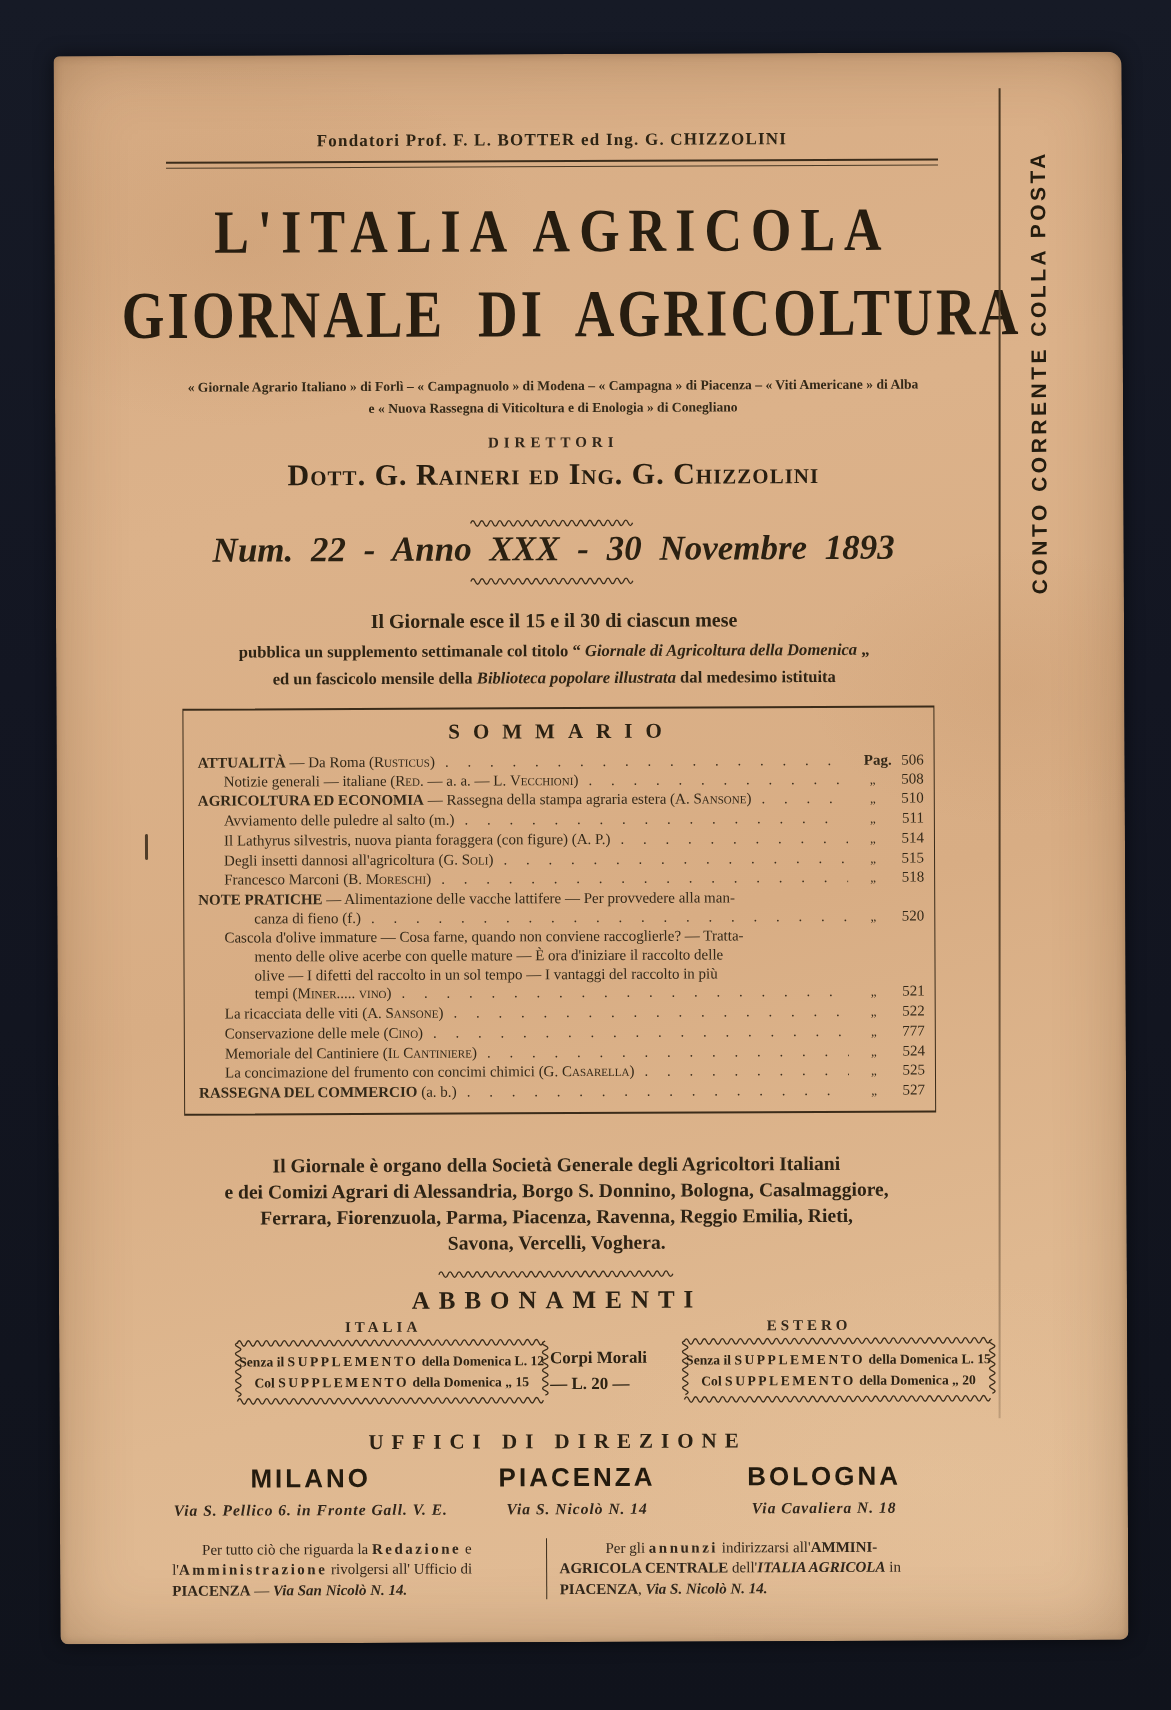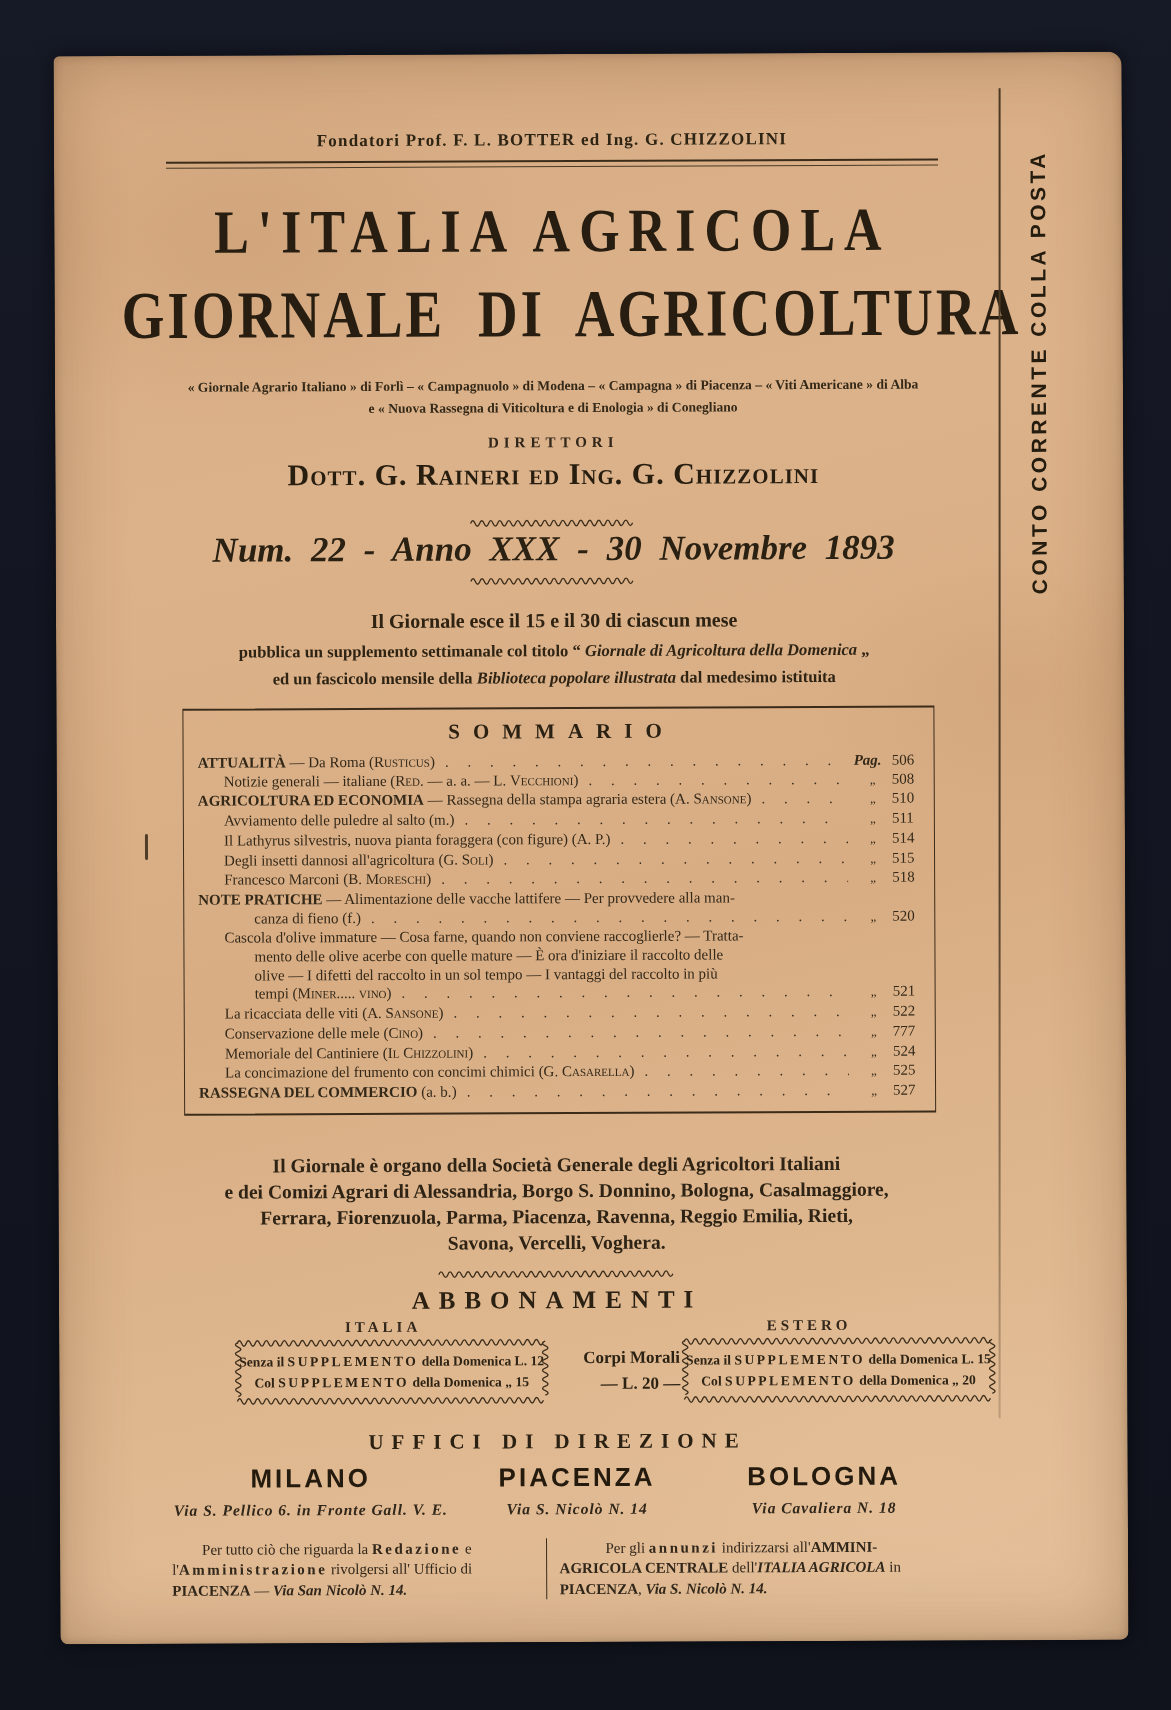--- a/index.html
+++ b/index.html
@@ -46,42 +46,42 @@
     border-top-width:2px;border-bottom-width:2.2px;padding:6px 8px 10px 14px;box-sizing:border-box;}
   .sommario-title{margin:4px 0 8px;text-align:center;font-weight:bold;font-size:21px;
     letter-spacing:13px;color:#2b2112;}
   .toc-row{display:flex;align-items:baseline;font-size:15px;line-height:18.7px;white-space:nowrap;color:#342919;}
   .toc-row.ind1 .toc-text{padding-left:26px;}
   .toc-row.ind2 .toc-text{padding-left:56px;}
   .toc-text{flex:0 0 auto;}
   .leader{flex:1 1 auto;overflow:hidden;margin:0 6px 0 10px;min-width:0;}
   .leader::after{content:". . . . . . . . . . . . . . . . . . . . . . . . . .";word-spacing:15px;color:#3b2d1c;}
   .pagecell{flex:0 0 72px;display:flex;align-items:baseline;}
-  .paglab{flex:0 0 38px;font-style:italic;font-weight:bold;text-align:left;}
+  .paglab{flex:0 0 38px;font-weight:bold;text-align:right;}
   .ditto{flex:0 0 38px;text-align:center;font-size:13px;}
-  .pagenum{flex:1;text-align:left;padding-right:2px;}
+  .pagenum{flex:1;text-align:right;padding-right:2px;}
   .seg-lead{font-weight:bold;}
   .seg-sc{font-variant:small-caps;text-align:center;}
   .seg-it{}
   .seg-b{font-weight:bold;}
   .seg-bi{font-weight:bold;font-style:italic;}
   .seg-sp{font-weight:bold;letter-spacing:2.5px;}
 
   .organo{margin-top:38px;text-align:center;font-weight:bold;font-size:19.6px;line-height:26px;color:#2e2314;}
 
   .abb-title{margin-top:8px;text-align:center;font-weight:bold;font-size:25px;letter-spacing:9px;color:#2b2113;}
   .abb-labels{display:flex;margin:4px 0 2px 62px;width:710px;}
   .abb-labels .la{flex:0 0 300px;text-align:center;font-weight:bold;font-size:15px;letter-spacing:4px;}
   .abb-labels .lb{flex:0 0 130px;}
   .abb-labels .lc{flex:0 0 292px;text-align:center;font-weight:bold;font-size:15px;letter-spacing:4px;}
   .abb-grid{display:flex;margin-left:62px;width:710px;align-items:center;}
   .wavy-box{position:relative;flex:0 0 300px;box-sizing:border-box;padding:13px 6px;text-align:center;}
   .wavy-box.estero{flex:0 0 292px;}
   .wavy-box .tline{font-weight:bold;font-size:13.6px;line-height:21px;white-space:nowrap;color:#2e2314;}
-  .corpi{flex:0 0 130px;text-align:right;font-weight:bold;font-size:17px;line-height:26px;color:#2c2213;}
+  .corpi{flex:0 0 130px;text-align:left;font-weight:bold;font-size:17px;line-height:26px;color:#2c2213;}
   .wavy-frame{position:absolute;left:0;top:0;pointer-events:none;}
 
   .uffici-title{margin-top:24px;text-align:center;font-weight:bold;font-size:21px;letter-spacing:8px;color:#2b2113;}
   .offices{display:flex;margin-top:8px;}
   .office{text-align:center;}
   .office:nth-child(1){flex:0 0 36%;}
   .office:nth-child(2){flex:0 0 33%;}
   .office:nth-child(3){flex:0 0 31%;}
   .city{font-family:"Liberation Sans",sans-serif;font-weight:bold;font-size:26px;letter-spacing:3px;color:#241b0e;}
   .addr{margin-top:7px;font-weight:bold;font-style:italic;font-size:15.5px;letter-spacing:1px;color:#31261733;color:#31261a;}
@@ -230,21 +230,21 @@
             </div>
             <div class="toc-row ind1">
               <span class="toc-text"><span>Conservazione delle mele (</span><span class="seg-sc">Cino</span><span>)</span></span>
               <span class="leader"></span>
               <span class="pagecell">
                 <span class="ditto">„</span>
                 <span class="pagenum">777</span>
               </span>
             </div>
             <div class="toc-row ind1">
-              <span class="toc-text"><span>Memoriale del Cantiniere (</span><span class="seg-sc">Il Chizzolini</span><span>)</span></span>
+              <span class="toc-text"><span>Memoriale del Cantiniere (</span><span class="seg-sc">Il Cantiniere</span><span>)</span></span>
               <span class="leader"></span>
               <span class="pagecell">
                 <span class="ditto">„</span>
                 <span class="pagenum">524</span>
               </span>
             </div>
             <div class="toc-row ind1">
               <span class="toc-text"><span>La concimazione del frumento con concimi chimici (G. </span><span class="seg-sc">Casarella</span><span>)</span></span>
               <span class="leader"></span>
               <span class="pagecell">

